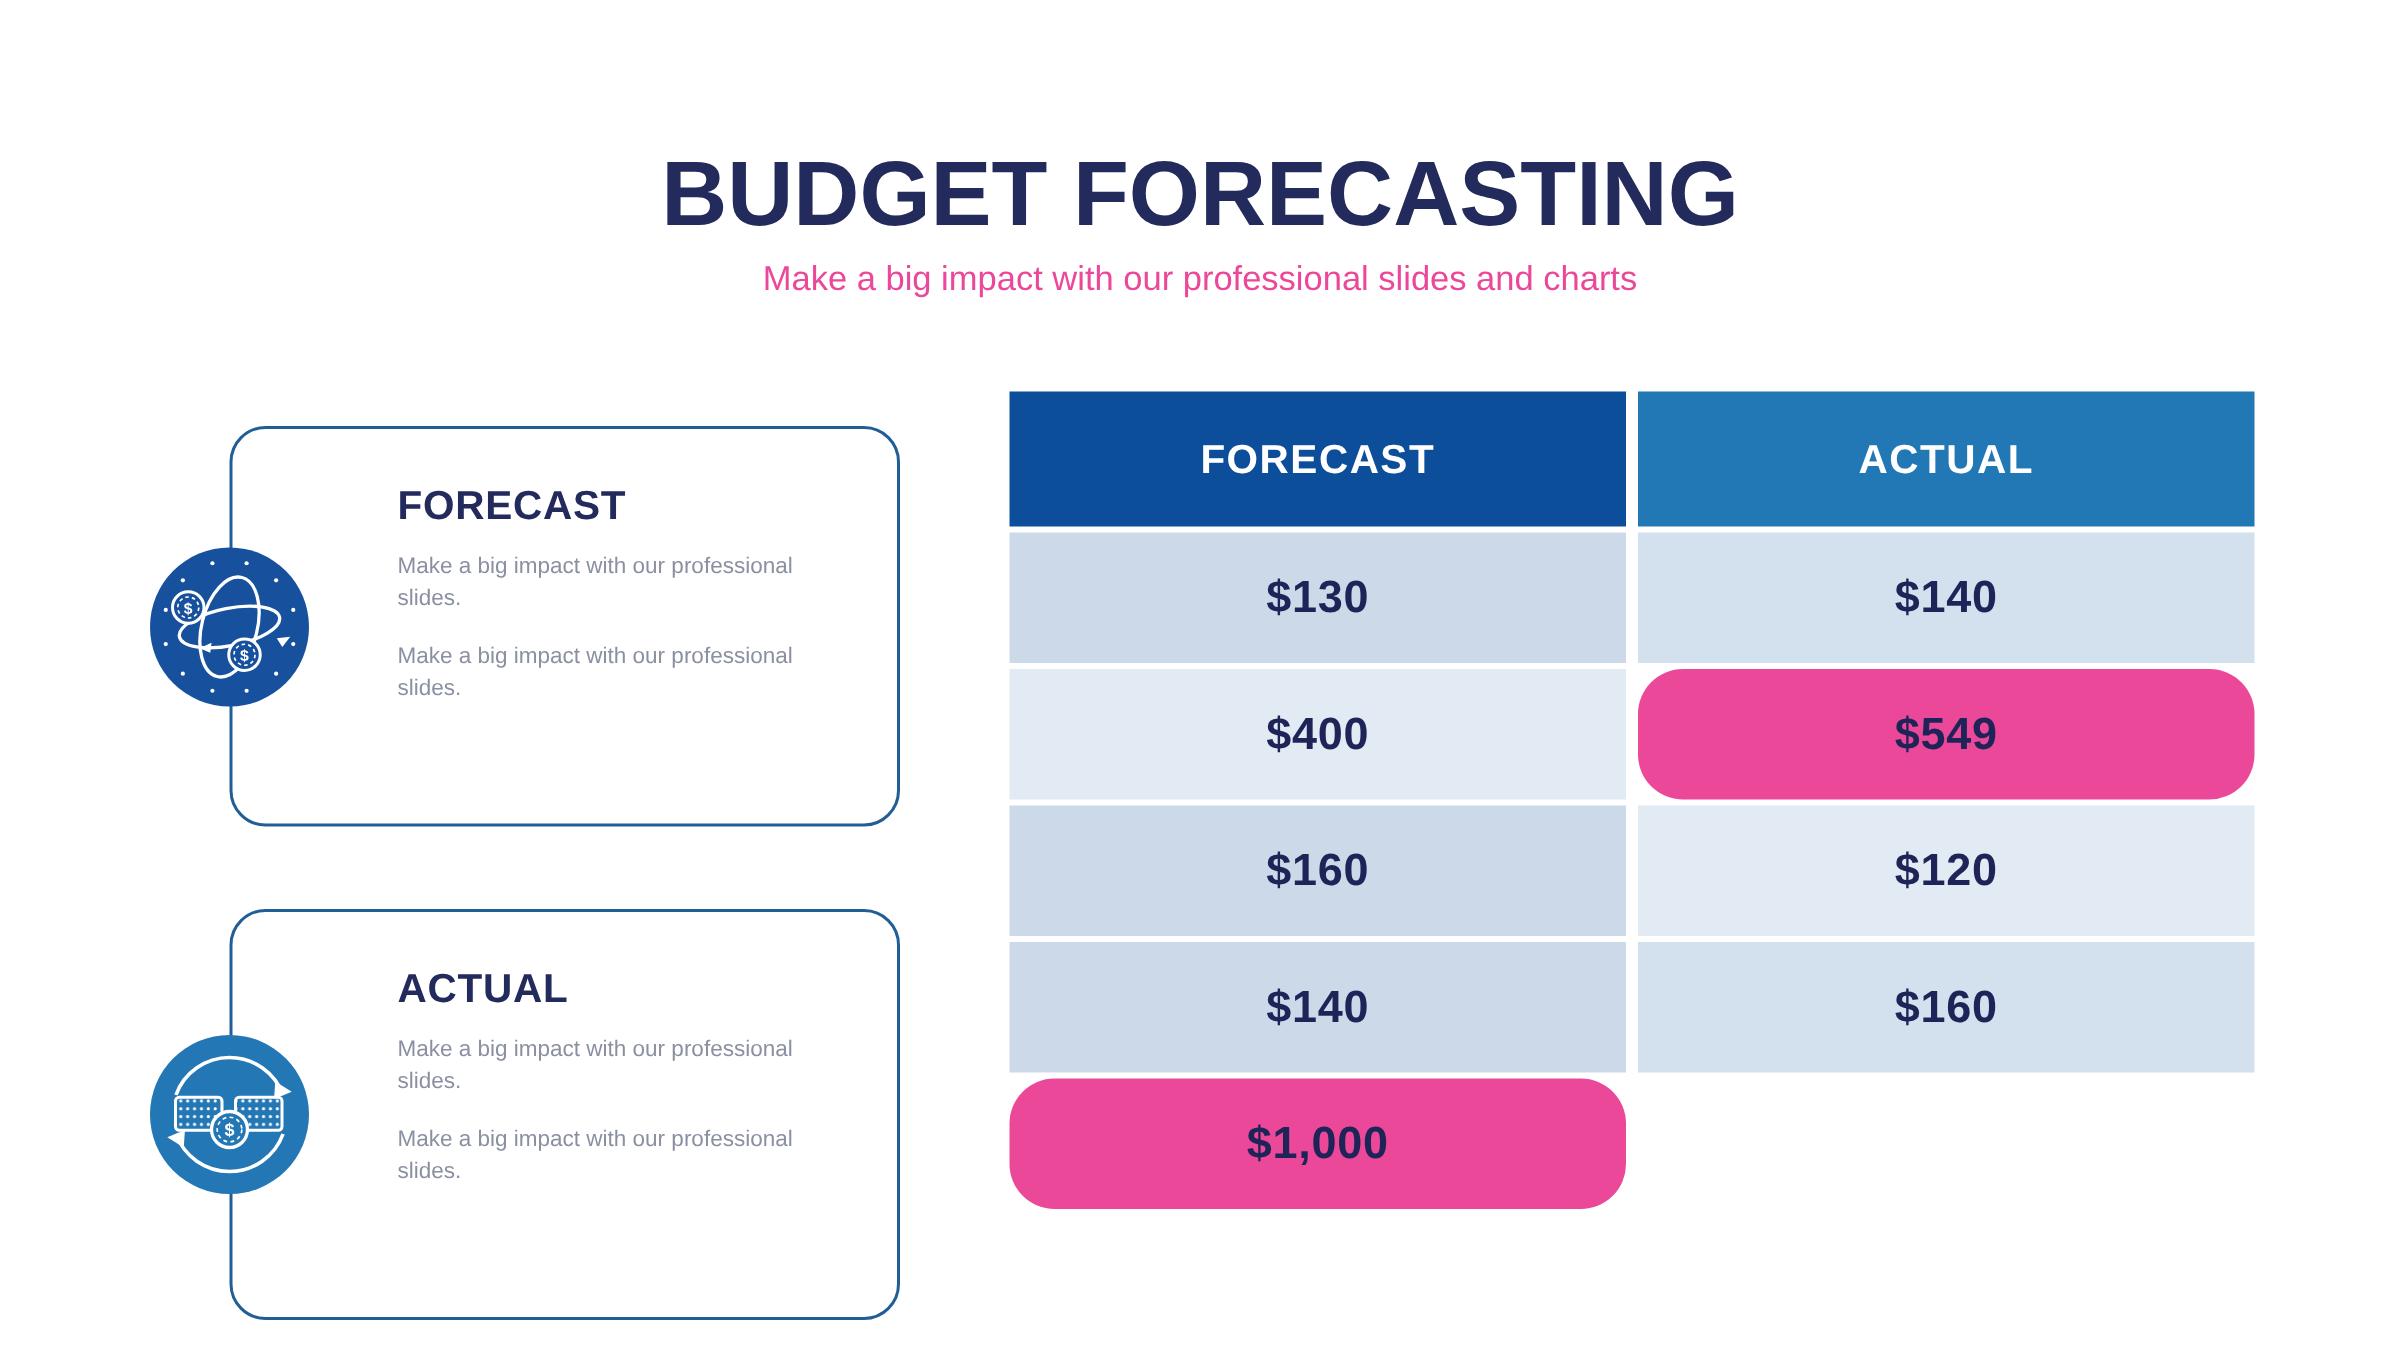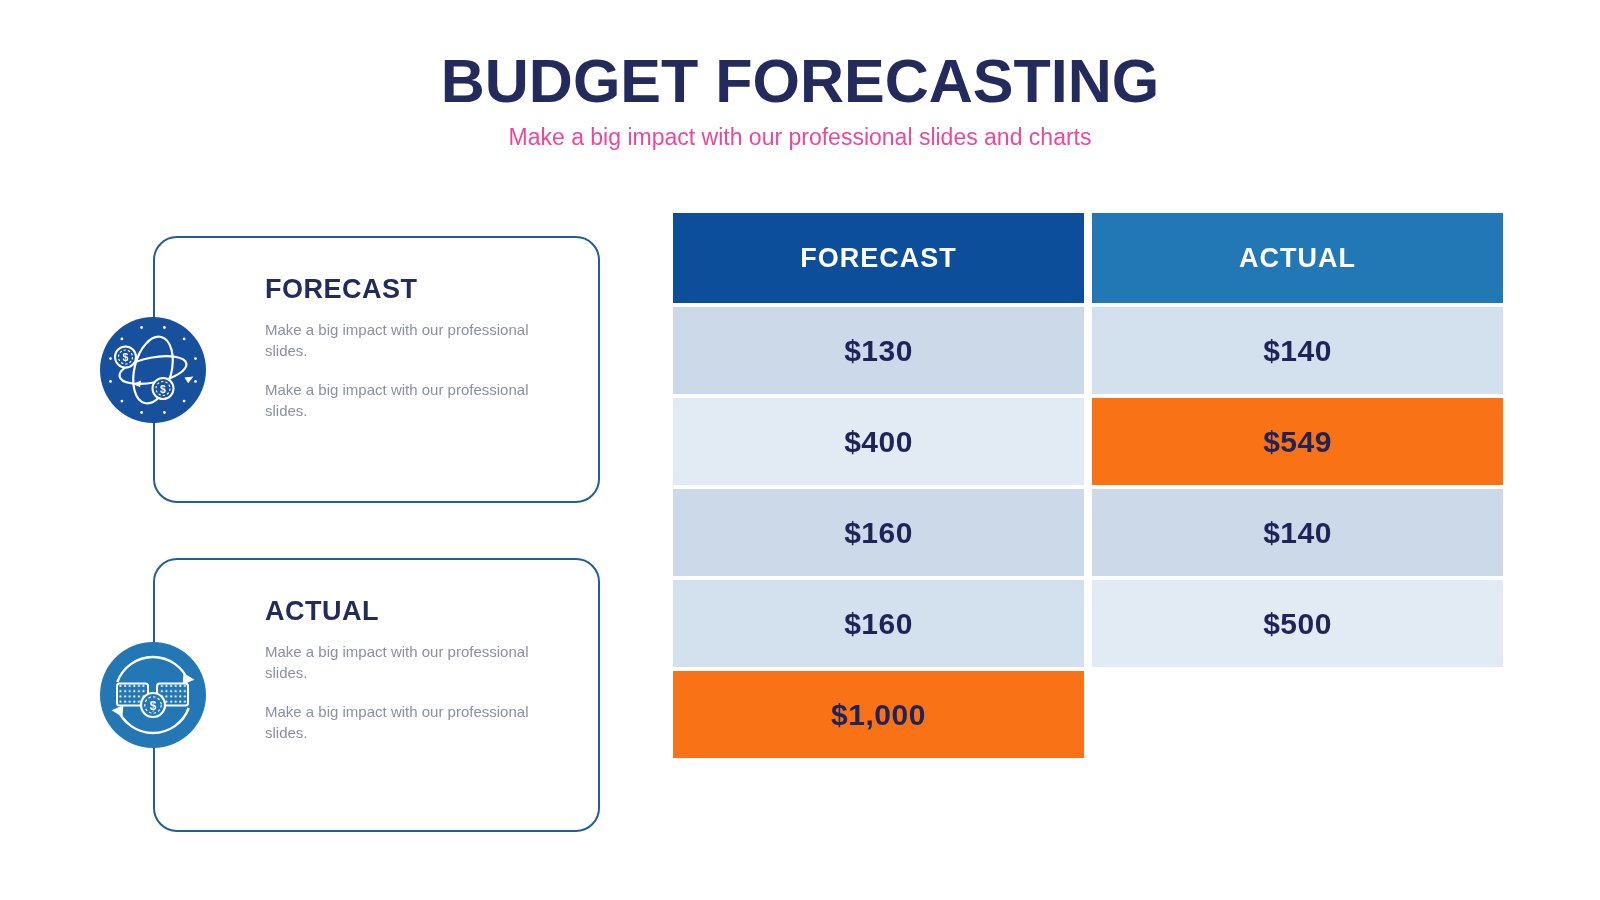--- a/index.html
+++ b/index.html
@@ -1,18 +1,18 @@
 <!DOCTYPE html>
 <html><head>
 <meta charset="utf-8">
 <style>
   * { margin:0; padding:0; box-sizing:border-box; }
   html,body { width:1600px; height:900px; background:#ffffff;
               font-family:"Liberation Sans", sans-serif; overflow:hidden; }
-  .page { position:relative; width:1600px; height:756px; background:#fff; }
+  .page { position:relative; width:1600px; height:756px; background:#fff;margin-top:48px; }
 
   
   .title {
     position:absolute; top:46px; left:0; width:100%;
     text-align:center; font-size:61px; font-weight:800;
     color:#232a5c; letter-spacing:0px;
   }
   .subtitle {
     position:absolute; top:124px; left:0; width:100%;
     text-align:center; font-size:23px; font-weight:400; color:#ec4899;
@@ -50,21 +50,21 @@
     column-gap:8px; row-gap:4px;
   }
   .cell { display:flex; align-items:center; justify-content:center; }
   .th { color:#ffffff; font-size:27px; font-weight:800; letter-spacing:1px; }
   .th-forecast { background:#0d4e9a; }
   .th-actual   { background:#2277b5; }
   .td { font-size:30px; font-weight:800; color:#1e2458; letter-spacing:0.5px; }
   .f-dark  { background:#cbd9e9; }
   .a-dark  { background:#d3e0ed; }
   .f-light { background:#e2eaf4; }
-  .a-light { background:#f97316; }
+  .a-light { background:#ec4899;border-radius:30px; }
 </style>
 </head>
 <body>
 
 <div class="page">
 
   <h1 class="title">BUDGET FORECASTING</h1>
   <div class="subtitle">Make a big impact with our professional slides and charts</div>
 
   <section class="card card-1">
@@ -146,21 +146,21 @@
     <div class="cell th th-actual">ACTUAL</div>
 
     <div class="cell td f-dark">$130</div>
     <div class="cell td a-dark">$140</div>
 
     <div class="cell td f-light">$400</div>
     <div class="cell td a-light">$549</div>
 
     <div class="cell td f-dark">$160</div>
 
+    <div class="cell td f-light">$120</div>
 
     <div class="cell td f-dark">$140</div>
     <div class="cell td a-dark">$160</div>
 
-    <div class="cell td f-light">$500</div>
     <div class="cell td a-light">$1,000</div>
   </div>
 
 </div>
 
 </body></html>

